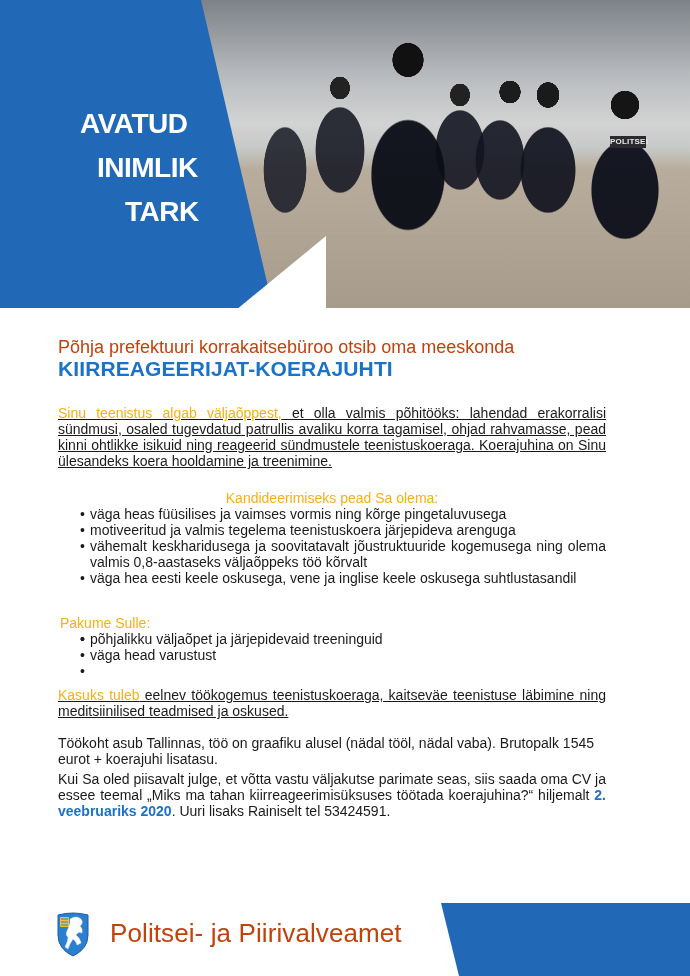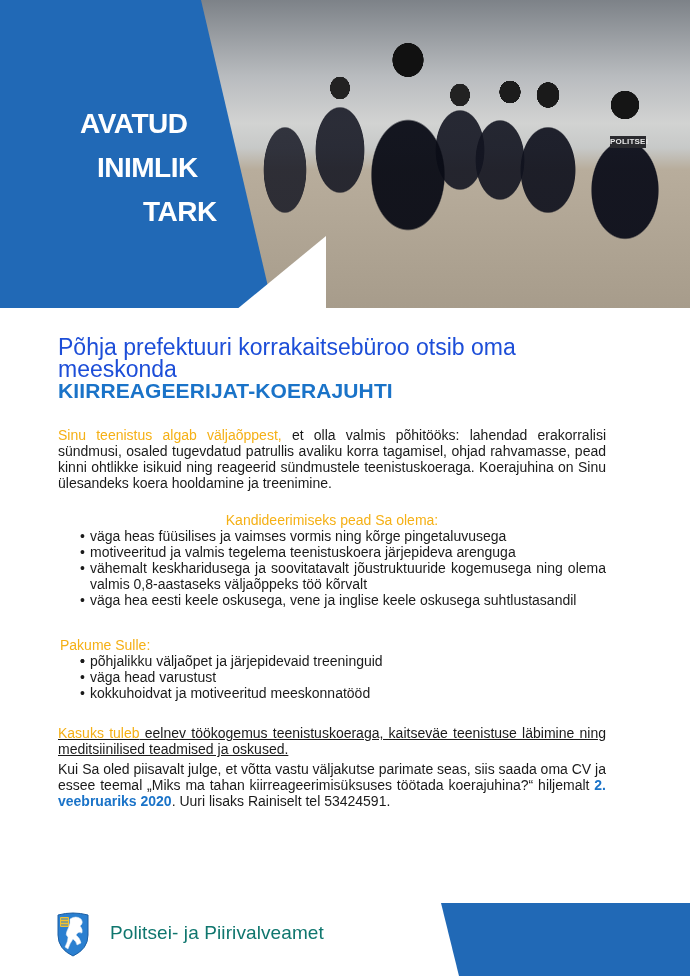--- a/index.html
+++ b/index.html
@@ -31,35 +31,35 @@
   .police-patch {
     position: absolute; left: 420px; top: 136px; width: 36px; height: 12px;
     background: #2a2a2e; color: #e8e8e8; font-size: 8px; font-weight: bold;
     text-align: center; line-height: 12px; letter-spacing: 0.2px;
   }
   .blue-top { position: absolute; left: 0; top: 0; width: 690px; height: 310px; }
   .white-cut { position: absolute; left: 0; top: 0; width: 690px; height: 310px; }
   .slogan { position: absolute; color: #ffffff; font-weight: bold; font-size: 28px; line-height: 28px; letter-spacing: -0.5px; }
   .slogan.l1 { left: 80px; top: 110px; }
   .slogan.l2 { left: 97px; top: 154px; }
-  .slogan.l3 { left: 143px; top: 198px; }
+  .slogan.l3 { left: 125px; top: 198px; }
 
   .content { position: absolute; left: 58px; top: 336px; width: 548px; }
-  .subtitle { color: #1d4ed8; font-size: 23px; line-height: 22px; margin: 0; }
+  .subtitle { color: #c2410c; font-size: 18px; line-height: 22px; margin: 0; }
   .title { color: #1a73c8; font-size: 21px; line-height: 22px; font-weight: bold; margin: 0; letter-spacing: 0.1px; }
   .para { font-size: 14px; line-height: 16px; text-align: justify; margin: 0; }
   .orange { color: #f5b015; }
   .blue-b { color: #1a73c8; font-weight: bold; }
   .section-head { font-size: 14px; line-height: 16px; color: #f5b015; margin: 0; }
   ul.bullets { list-style: none; margin: 0; padding: 0 0 0 22px; }
   ul.bullets li { font-size: 14px; line-height: 16px; position: relative; padding-left: 10px; text-align: justify; }
   ul.bullets li .dot { position: absolute; left: 0; top: 0; }
 
   .footer-logo { position: absolute; left: 56px; top: 911px; width: 34px; height: 46px; }
-  .footer-name { position: absolute; left: 110px; top: 921px; font-size: 19px; line-height: 24px; color: #0f766e; letter-spacing: 0.1px; }
+  .footer-name { position: absolute; left: 110px; top: 921px; font-size: 26px; line-height: 24px; color: #c2410c; letter-spacing: 0.1px; }
   .blue-bottom { position: absolute; left: 0; top: 0; width: 690px; height: 976px; pointer-events: none; }
 </style>
 </head>
 <body>
 
 <div class="hero">
   <div class="photo">
     <div class="police-patch">POLITSEI</div>
   </div>
   <svg class="blue-top" viewBox="0 0 690 310" width="690" height="310">
@@ -71,40 +71,41 @@
   </svg>
   <div class="slogan l1">AVATUD</div>
   <div class="slogan l2">INIMLIK</div>
   <div class="slogan l3">TARK</div>
 </div>
 
 <div class="content">
   <p class="subtitle">Põhja prefektuuri korrakaitsebüroo otsib oma meeskonda</p>
   <p class="title">KIIRREAGEERIJAT-KOERAJUHTI</p>
 
-  <p class="para" style="margin-top:25px;"><span class="orange">Sinu teenistus algab väljaõppest,</span><span> et olla valmis põhitööks: lahendad erakorralisi sündmusi, osaled tugevdatud patrullis avaliku korra tagamisel, ohjad rahvamasse, pead kinni ohtlikke isikuid ning reageerid sündmustele teenistuskoeraga. Koerajuhina on Sinu ülesandeks koera hooldamine ja treenimine.</span></p>
+  <p class="para" style="margin-top:25px;text-decoration:underline;"><span class="orange">Sinu teenistus algab väljaõppest,</span><span> et olla valmis põhitööks: lahendad erakorralisi sündmusi, osaled tugevdatud patrullis avaliku korra tagamisel, ohjad rahvamasse, pead kinni ohtlikke isikuid ning reageerid sündmustele teenistuskoeraga. Koerajuhina on Sinu ülesandeks koera hooldamine ja treenimine.</span></p>
 
   <p class="section-head" style="margin-top:21px;text-align:center;">Kandideerimiseks pead Sa olema:</p>
   <ul class="bullets">
     <li><span class="dot">•</span><span>väga heas füüsilises ja vaimses vormis ning kõrge pingetaluvusega</span></li>
     <li><span class="dot">•</span><span>motiveeritud ja valmis tegelema teenistuskoera järjepideva arenguga</span></li>
     <li><span class="dot">•</span><span>vähemalt keskharidusega ja soovitatavalt jõustruktuuride kogemusega ning olema valmis 0,8-aastaseks väljaõppeks töö kõrvalt</span></li>
     <li><span class="dot">•</span><span>väga hea eesti keele oskusega, vene ja inglise keele oskusega suhtlustasandil</span></li>
   </ul>
 
   <p class="section-head" style="margin-top:29px; padding-left:2px;">Pakume Sulle:</p>
   <ul class="bullets">
     <li><span class="dot">•</span></li>
     <li><span class="dot">•</span><span>põhjalikku väljaõpet ja järjepidevaid treeninguid</span></li>
     <li><span class="dot">•</span><span>väga head varustust</span></li>
-    <li><span class="dot">•</span><span>kokkuhoidvat ja motiveeritud meeskonnatööd</span></li>
+    <li><span class="dot">•</span></li>
   </ul>
 
   <p class="para" style="margin-top:24px;text-decoration:underline;"><span class="orange">Kasuks tuleb</span><span> eelnev töökogemus teenistuskoeraga, kaitseväe teenistuse läbimine ning meditsiinilised teadmised ja oskused.</span></p>
 
+  <p class="para" style="margin-top:16px; text-align:left;">Töökoht asub Tallinnas, töö on graafiku alusel (nädal tööl, nädal vaba). Brutopalk 1545 eurot + koerajuhi lisatasu.</p>
 
   <p class="para" style="margin-top:4px;"><span>Kui Sa oled piisavalt julge, et võtta vastu väljakutse parimate seas, siis saada oma CV ja essee teemal „Miks ma tahan kiirreageerimisüksuses töötada koerajuhina?“ hiljemalt </span><span class="blue-b">2. veebruariks 2020</span><span>. Uuri lisaks Rainiselt tel 53424591.</span></p>
 </div>
 
 <svg class="footer-logo" viewBox="0 0 34 46" width="34" height="46">
   <path d="M2,4 Q17,0 32,4 L32,24 Q32,38 17,45 Q2,38 2,24 Z" fill="#2a7fd0" stroke="#1d5fa3" stroke-width="1"></path>
   <rect x="4" y="6" width="9" height="10" rx="1" fill="#f2c230"></rect>
   <path d="M5,8 h7 M5,11 h7 M5,14 h7" stroke="#2a7fd0" stroke-width="1.2"></path>
   <path d="M14,8 Q20,4 25,8 Q28,12 24,15 Q27,18 26,22 Q22,20 20,24 Q24,27 25,32 L21,34 Q20,30 17,28 Q14,32 12,38 L9,36 Q12,30 12,26 Q9,24 11,20 Q13,16 14,12 Z" fill="#ffffff" stroke="#dfe8f2" stroke-width="0.5"></path>
 </svg>

